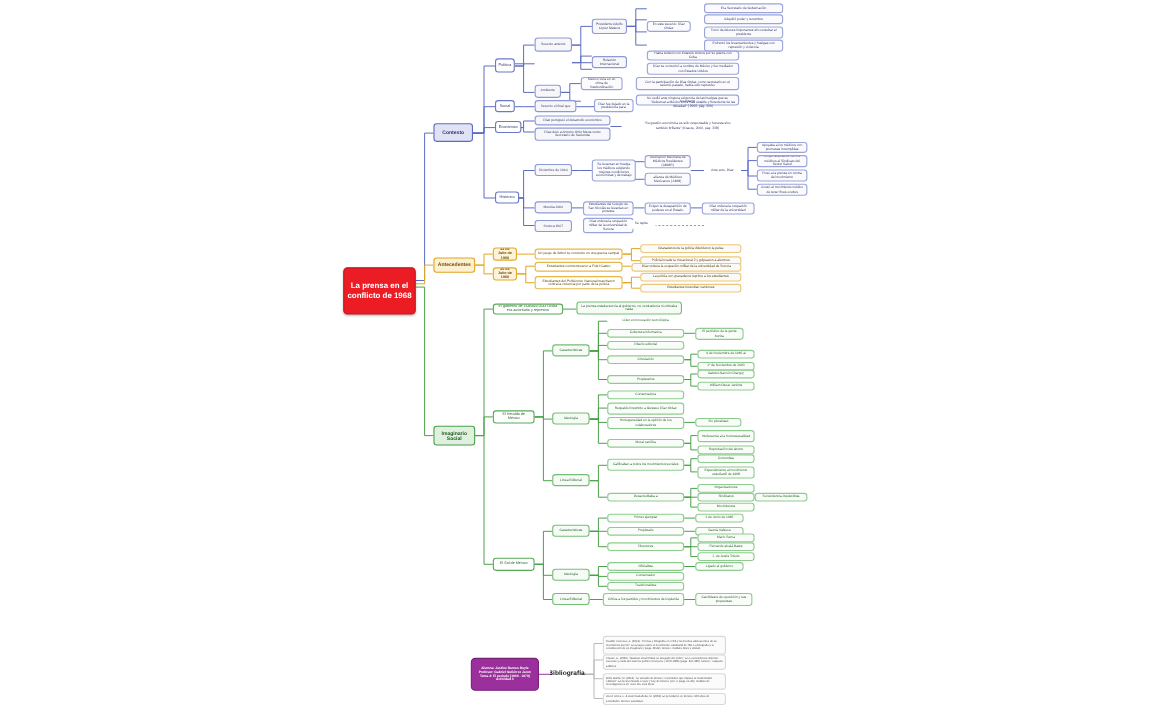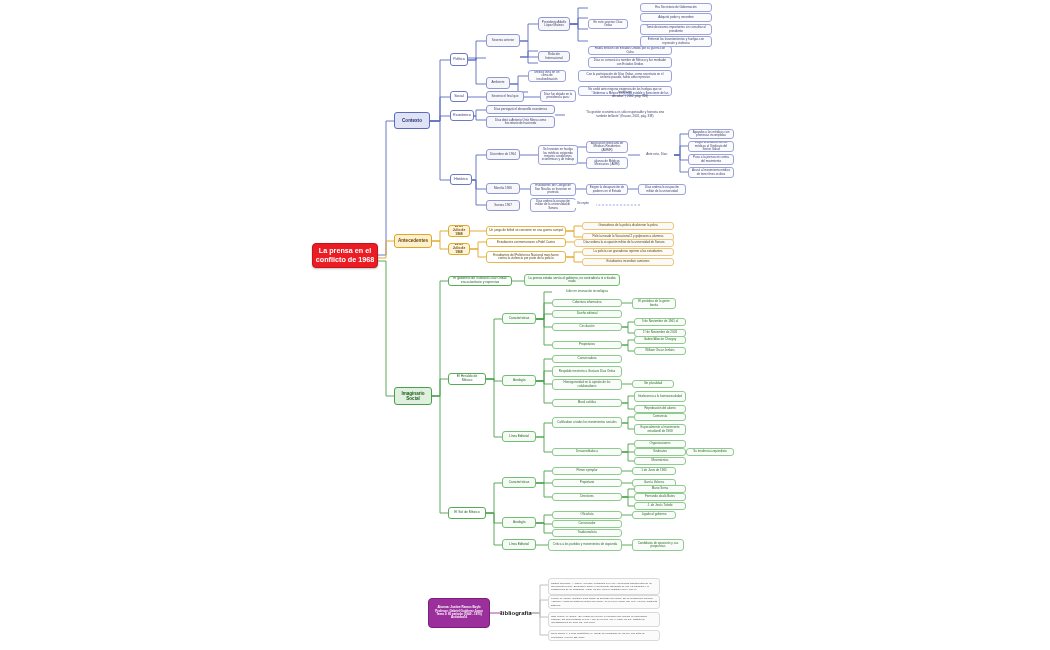--- a/index.html
+++ b/index.html
@@ -170,21 +170,21 @@
       <path d="M530,613 L540,613 L540,600 L548,600"></path>
       <path d="M530,613 L540,613 L540,617 L548,617"></path>
       <path d="M530,613 L540,613 L540,635 L548,635"></path>
     </g>
     <g stroke="#8e99d4" stroke-dasharray="2,1.6">
       <path d="M530,205 L640,205"></path>
     </g>
   </g>
 </svg>
 
-<div class="node root" style="left:312px;top:243px;width:66px;height:25px;">La prensa en el conflicto de 1968</div>
+<div class="node root" style="left:312px;top:243px;width:66px;height:43px;">La prensa en el conflicto de 1968</div>
 
 <div class="node b1" style="left:394px;top:112px;width:36px;height:17px;">Contexto</div>
 
 <div class="node b2" style="left:450px;top:53px;width:18px;height:13px;">Política</div>
 <div class="node b3" style="left:486px;top:34px;width:34px;height:13px;">Sexenio anterior</div>
 <div class="node b3" style="left:538px;top:17px;width:32px;height:14px;">Presidente Adolfo López Mateos</div>
 <div class="node b4" style="left:588px;top:19px;width:40px;height:10px;">En este sexenio: Díaz Ordaz</div>
 <div class="node b4" style="left:640px;top:3px;width:72px;height:9px;">Era Secretario de Gobernación</div>
 <div class="node b4" style="left:640px;top:13px;width:72px;height:9px;">Adquirió poder y renombre</div>
 <div class="node b4" style="left:640px;top:24px;width:72px;height:11px;">Tomó decisiones importantes sin consultar al presidente</div>

